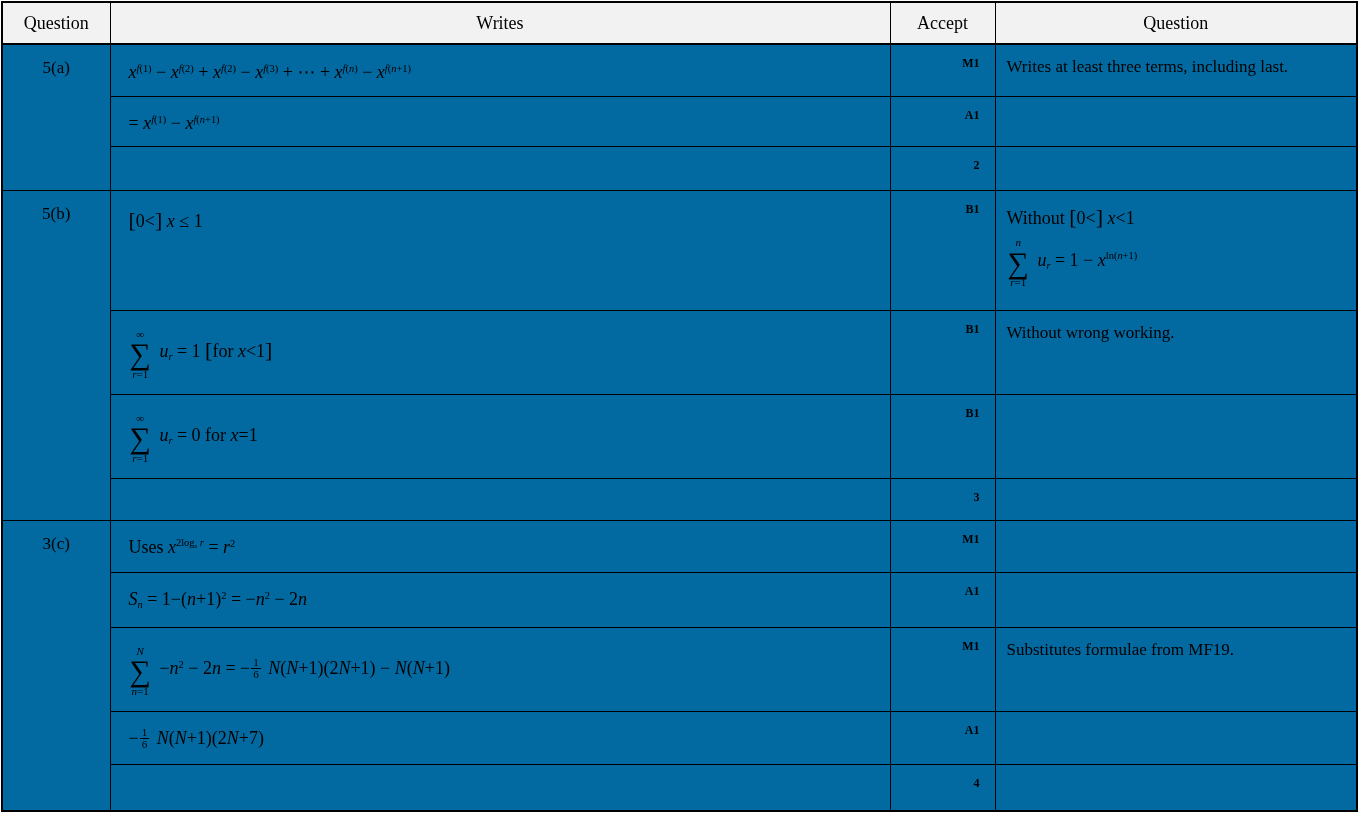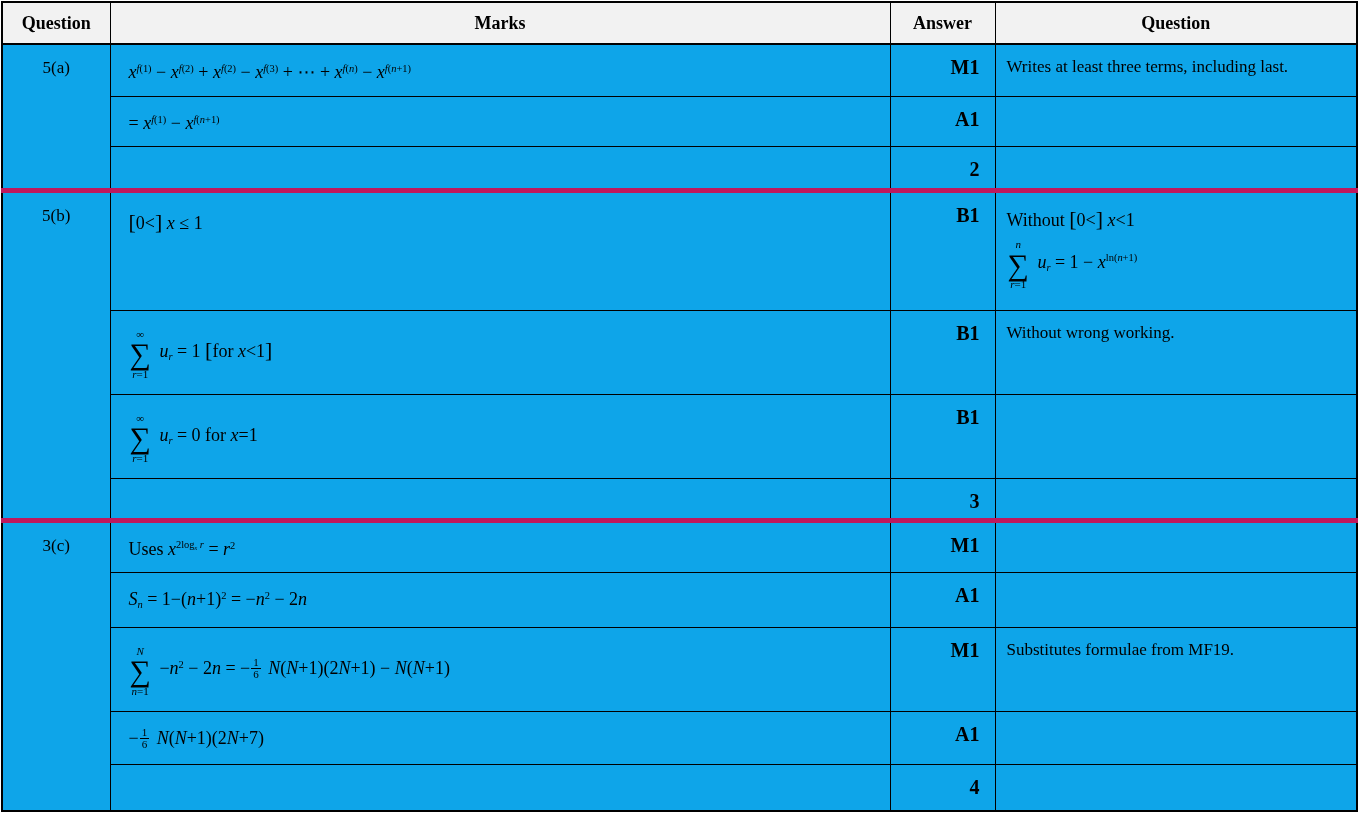--- a/index.html
+++ b/index.html
@@ -1,24 +1,24 @@
 <!DOCTYPE html>
 <html><head>
 <meta charset="utf-8">
 <style>
   html,body{margin:0;padding:0;background:#fff;width:1361px;height:820px;overflow:hidden;
     font-family:"Liberation Serif","DejaVu Serif",serif;color:#000;}
   table{border-collapse:collapse;table-layout:fixed;width:1357px;margin:1px;border:2px solid #000;}
-  th,td{border:1px solid #000;padding:0;vertical-align:top;background:#0ea5e9;overflow:hidden;}
-  thead th{background:#f2f2f2;font-size:18px;font-weight:bold;text-align:center;
+  th,td{border:1px solid #000;padding:0;vertical-align:top;background:#0369a1;overflow:hidden;}
+  thead th{background:#f2f2f2;font-size:18px;font-weight:normal;text-align:center;
     height:40px;vertical-align:middle;border-bottom:2px solid #000;}
-  tr.sec td{border-top:5px solid #be185d;font-family:Liberation Serif, serif;}
+  tr.sec td{border-top:1px solid #be185d;font-family:Liberation Serif, serif;}
   .qcell{text-align:center;padding-top:13px;font-size:17px;}
   .acell{padding:16px 8px 4px 18px;font-size:18px;}
-  .mcell{text-align:right;padding:11px 15px 0 4px;font-weight:bold;font-size:20px;}
+  .mcell{text-align:right;padding:11px 15px 0 4px;font-weight:bold;font-size:12px;}
   .gcell{padding:11px 8px 4px 11px;font-size:17px;line-height:1.35;}
   .gmath{font-size:18px;}
   .gline2{margin-top:4px;}
   
   .math i{font-style:italic;}
   .math sup{font-size:58%;vertical-align:0.6em;line-height:0;}
   .math sub{font-size:58%;vertical-align:-0.3em;line-height:0;}
   .mtext{font-style:normal;}
   .msum{display:inline-flex;flex-direction:column;align-items:center;vertical-align:middle;
     line-height:1;margin:0 4px 0 1px;transform:translateY(1px);}
@@ -35,22 +35,22 @@
 <table>
   <colgroup>
     <col style="width:108px">
       <col style="width:780px">
       <col style="width:105px">
       <col style="width:362px">
   </colgroup>
   <thead>
     <tr>
       <th>Question</th>
-      <th>Marks</th>
-      <th>Answer</th>
+      <th>Writes</th>
+      <th>Accept</th>
       <th>Question</th>
     </tr>
   </thead>
   <tbody>
 
     <tr style="height:52px">
       <td class="qcell" rowspan="3">5(a)</td>
       <td class="acell"><span class="math"><i>x</i><sup><i>f</i>(1)</sup> − <i>x</i><sup><i>f</i>(2)</sup> + <i>x</i><sup><i>f</i>(2)</sup> − <i>x</i><sup><i>f</i>(3)</sup> + ⋯ + <i>x</i><sup><i>f</i>(<i>n</i>)</sup> − <i>x</i><sup><i>f</i>(<i>n</i>+1)</sup></span></td>
       <td class="mcell">M1</td>
       <td class="gcell">Writes at least three terms, including last.</td>

